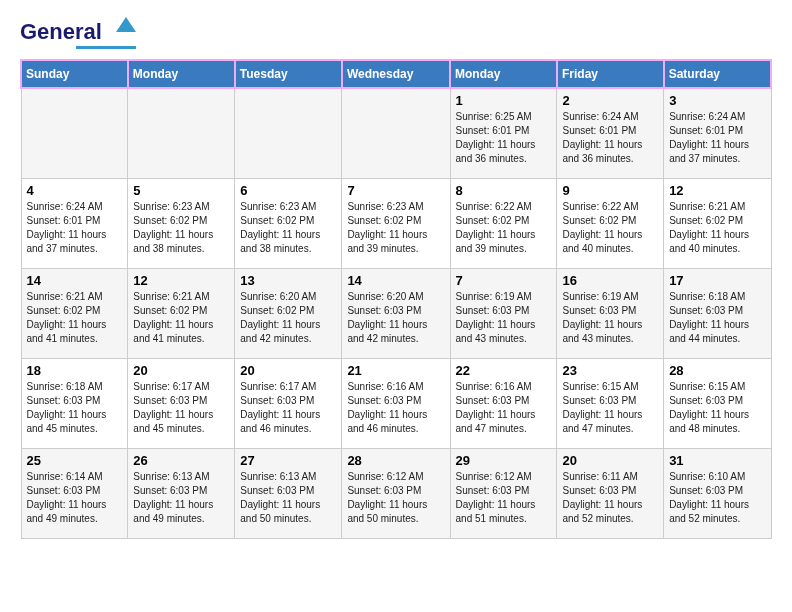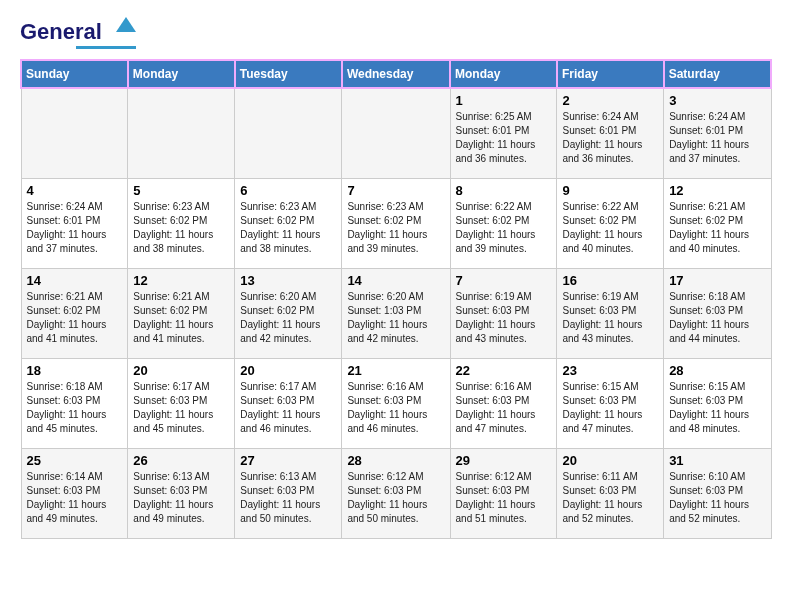--- a/index.html
+++ b/index.html
@@ -206,21 +206,21 @@
         </td>
         <td>
           <span class="day-num">13</span>
           <div class="day-info">Sunrise: 6:20 AM
 Sunset: 6:02 PM
 Daylight: 11 hours and 42 minutes.</div>
         </td>
         <td>
           <span class="day-num">14</span>
           <div class="day-info">Sunrise: 6:20 AM
-Sunset: 1:03 PM
+Sunset: 6:03 PM
 Daylight: 11 hours and 42 minutes.</div>
         </td>
         <td>
           <span class="day-num">7</span>
           <div class="day-info">Sunrise: 6:19 AM
 Sunset: 6:03 PM
 Daylight: 11 hours and 43 minutes.</div>
         </td>
         <td>
           <span class="day-num">16</span>

